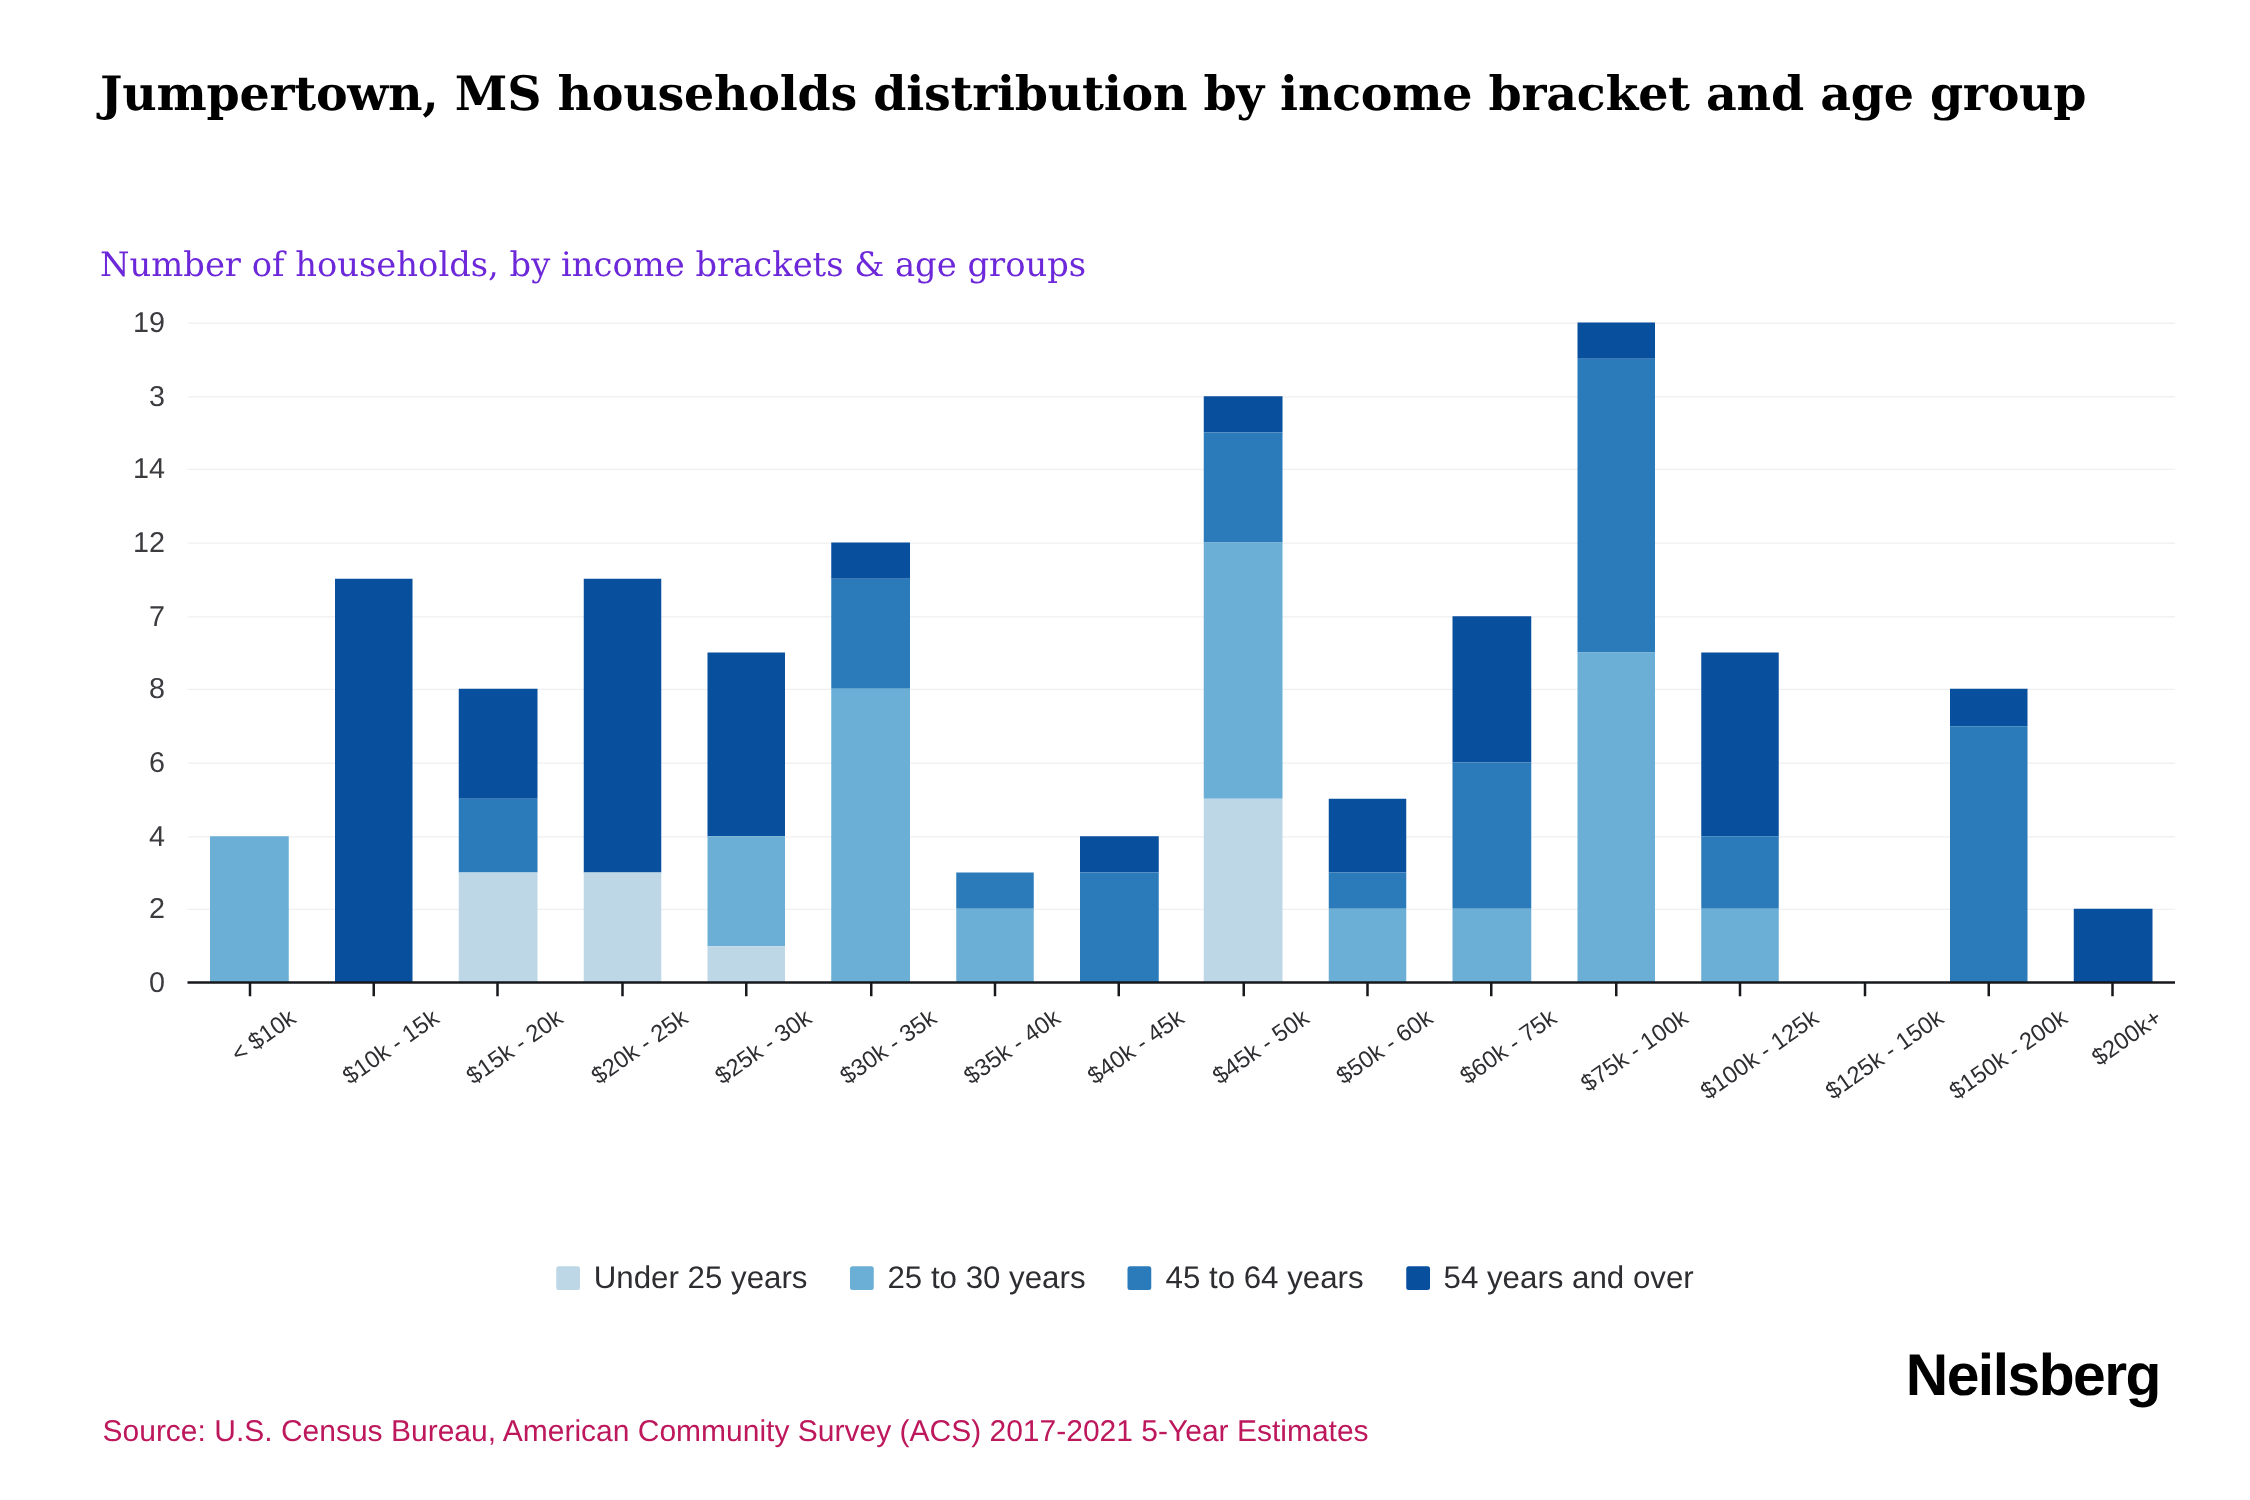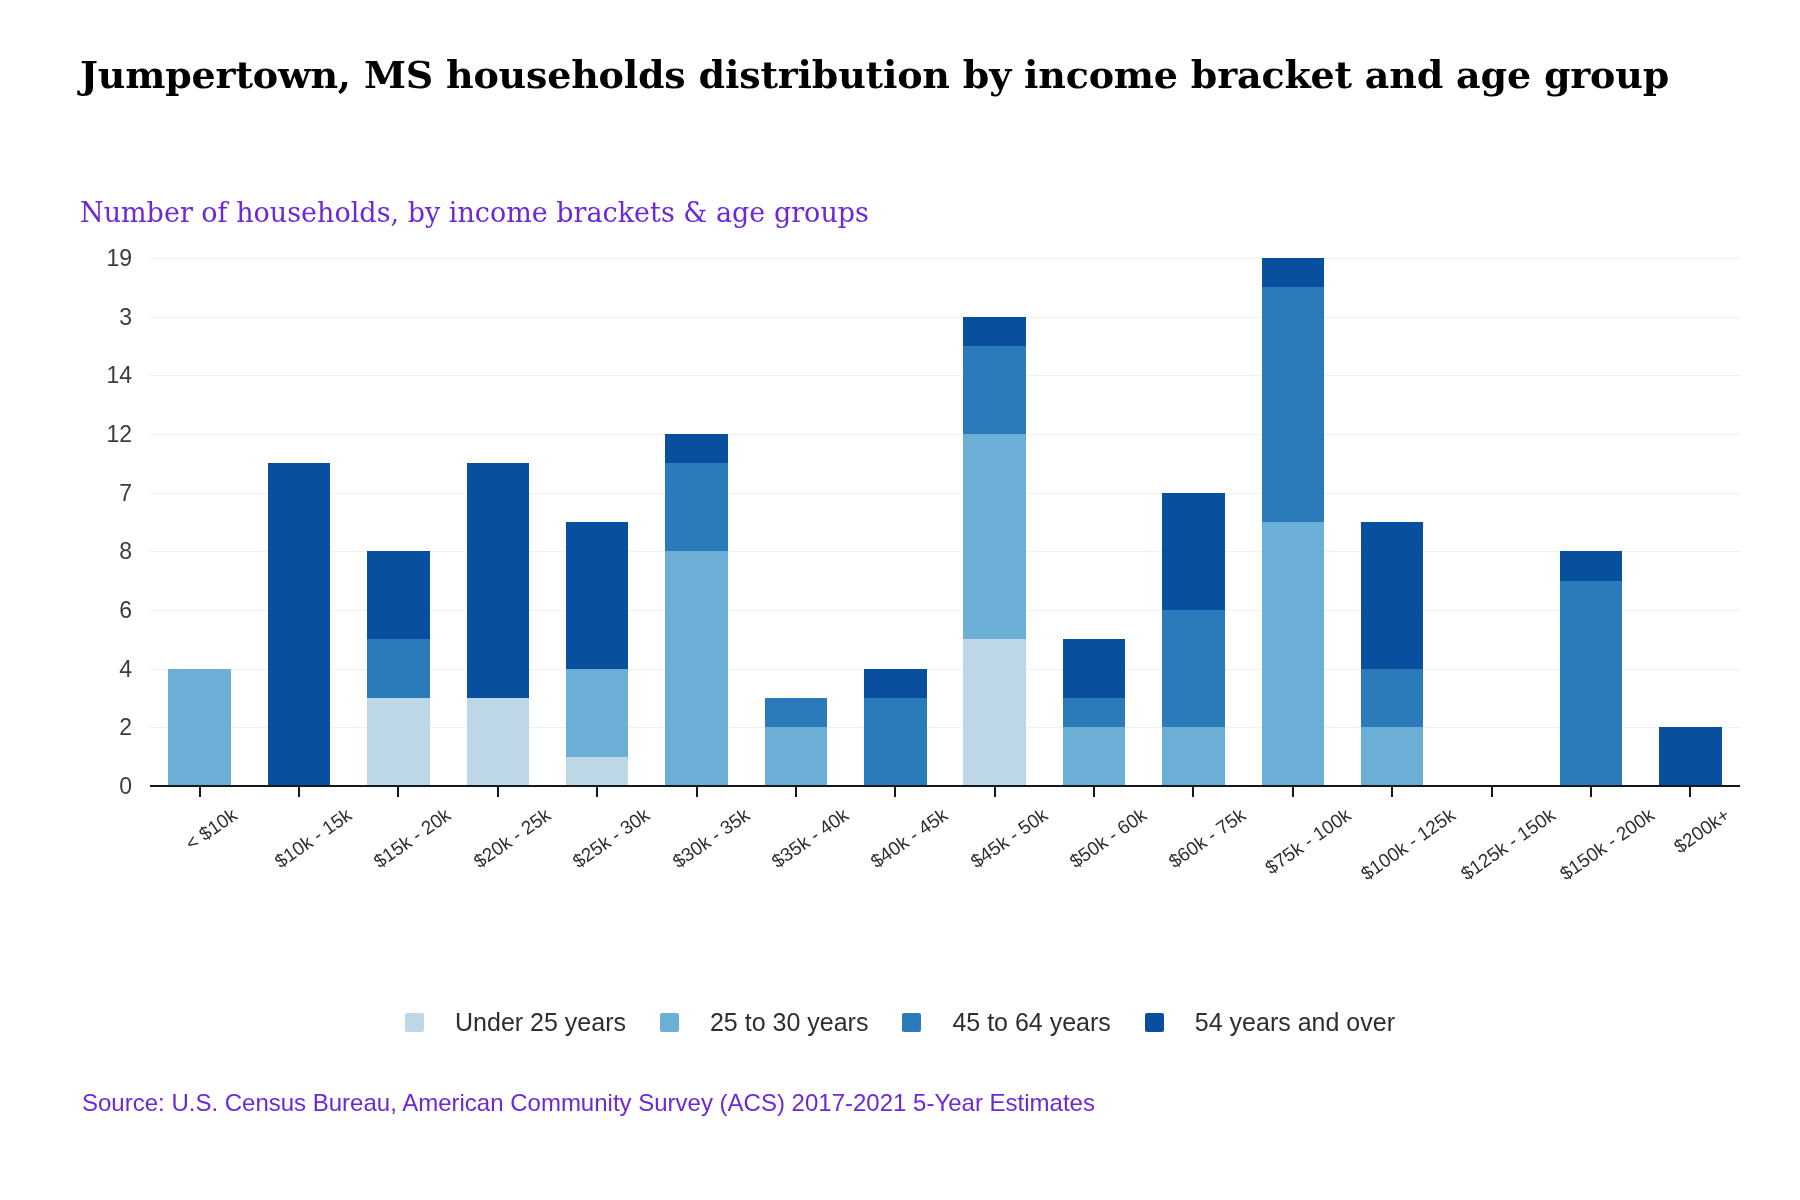--- a/index.html
+++ b/index.html
@@ -109,26 +109,26 @@
 
   
   .legend {
     position: absolute;
     left: 0; top: 1008px; width: 1800px;
     display: flex; justify-content: center; align-items: center;
     gap: 34px;
   }
   .legend-item { display: flex; align-items: center; gap: 11px; }
   .legend-swatch { width: 19px; height: 19px; border-radius: 2px; }
-  .legend-label { font-size: 25px; color: #2e2e32; margin-left: 20px; }
+  .legend-label { font-size: 25px; color: #2e2e32; }
 
   
   .source {
-    position: absolute; left: 82px; top: 1089px;
-    font-size: 24px; color: #6d28d9;
+    position: absolute; left: 82px; top: 1132px;
+    font-size: 24px; color: #be185d;
     white-space: nowrap;
   }
   .brand {
     position: absolute; right: 72px; top: 1072px;
     font-size: 47px; font-weight: 700; color: #000000;
     letter-spacing: -1.2px;
   }
 </style>
 </head>
 <body>
@@ -380,13 +380,14 @@
         <span class="legend-swatch" style="background: rgb(43, 123, 186);"></span>
         <span class="legend-label">45 to 64 years</span>
       </div>
       <div class="legend-item">
         <span class="legend-swatch" style="background: rgb(8, 79, 158);"></span>
         <span class="legend-label">54 years and over</span>
       </div>
     </div>
 
   <div class="source">Source: U.S. Census Bureau, American Community Survey (ACS) 2017-2021 5-Year Estimates</div>
+  <div class="brand">Neilsberg</div>
 </div>
 
 </body></html>

